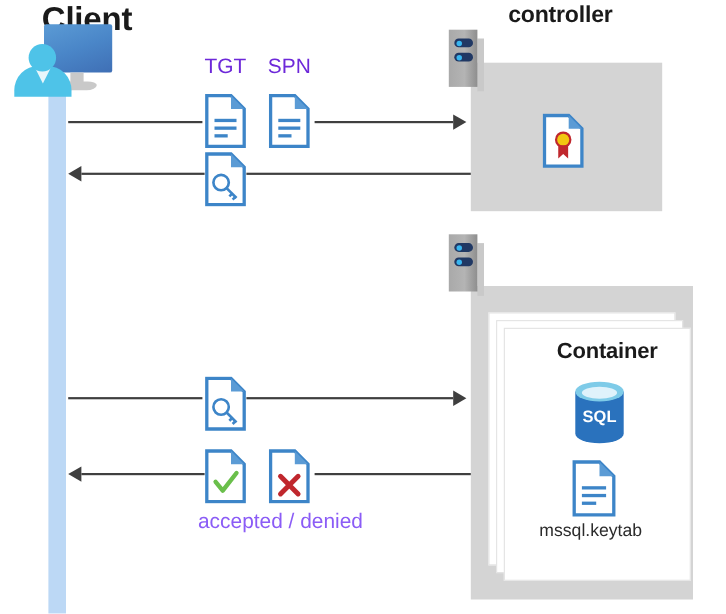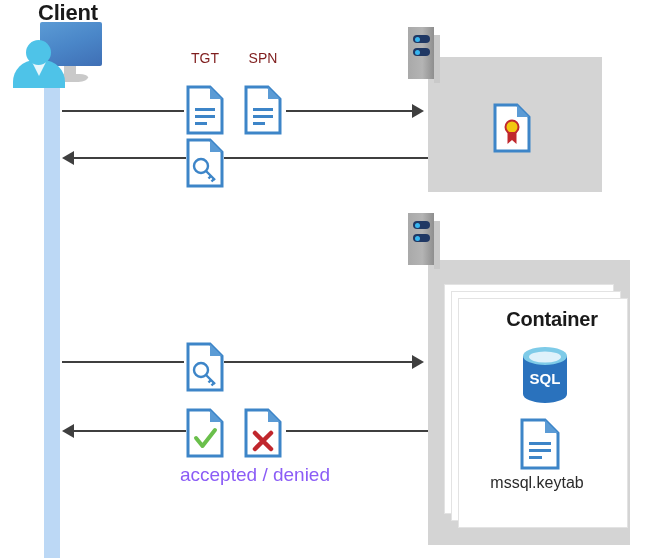--- a/index.html
+++ b/index.html
@@ -28,21 +28,21 @@
     background: #bcd8f5;
   }
 
   
   .title {
     font-weight: bold;
     color: #1a1a1a;
     line-height: 1.18;
     letter-spacing: -0.2px;
   }
-  .title-client { left: 38px; top: 0px; font-size: 22px; }
+  .title-client { left: 38px; top: 0px; font-size: 30px; }
   .title-dc     { left: 462px; top: 2px; font-size: 21px; width: 170px; }
   .title-linux  { left: 462px; top: 222px; font-size: 21px; }
   .title-container {
     left: 482px; top: 308px; font-size: 20px;
     width: 140px; text-align: center;
   }
 
   
   .graybox { background: #d4d4d4; }
   .box-dc    { left: 428px; top: 57px;  width: 174px; height: 135px; }
@@ -129,22 +129,22 @@
   .arrowhead.right { border-left: 12px solid #3f3f3f; }
   .arrowhead.left  { border-right: 12px solid #3f3f3f; }
 
   
   .doc {
     width: 36px; height: 48px;
   }
   .doc svg { display: block; }
 
   .doc-label {
-    font-size: 14px;
-    color: #7f1d1d;
+    font-size: 19px;
+    color: #6d28d9;
     text-align: center;
     width: 50px;
   }
 
   .caption {
     font-size: 19px;
     color: #8b5cf6;
     text-align: right;
   }
   .caption-accepted { left: 140px; top: 464px; width: 190px; }
@@ -191,20 +191,21 @@
   <div class="abs rack rack-dc">
     <div class="shadow"></div>
     <div class="body"></div>
     <div class="slot s1"></div>
     <div class="slot s2"></div>
     <div class="led l1"></div>
     <div class="led l2"></div>
   </div>
 
   <div class="abs title title-dc">
+    <div>controller</div>
   </div>
 
   <div class="abs doc" style="left:493px; top:103px; width:38px; height:50px;">
     <svg viewBox="0 0 38 50" width="38" height="50">
       <path d="M2,2 L24,2 L36,14 L36,48 L2,48 Z" fill="#ffffff" stroke="#3d85c8" stroke-width="3"></path>
       <path d="M24,2 L36,14 L24,14 Z" fill="#5b9bd5"></path>
       <circle cx="19" cy="24" r="7.5" fill="#c0272d"></circle>
       <circle cx="19" cy="24" r="5.5" fill="#f2c811"></circle>
       <path d="M14.5,29 L14.5,41 L19,37 L23.5,41 L23.5,29 Z" fill="#c0272d"></path>
     </svg>

